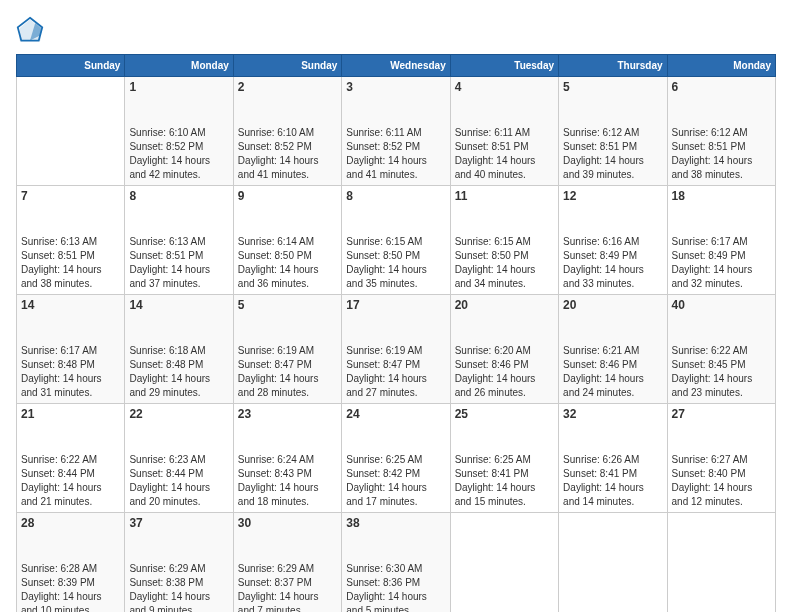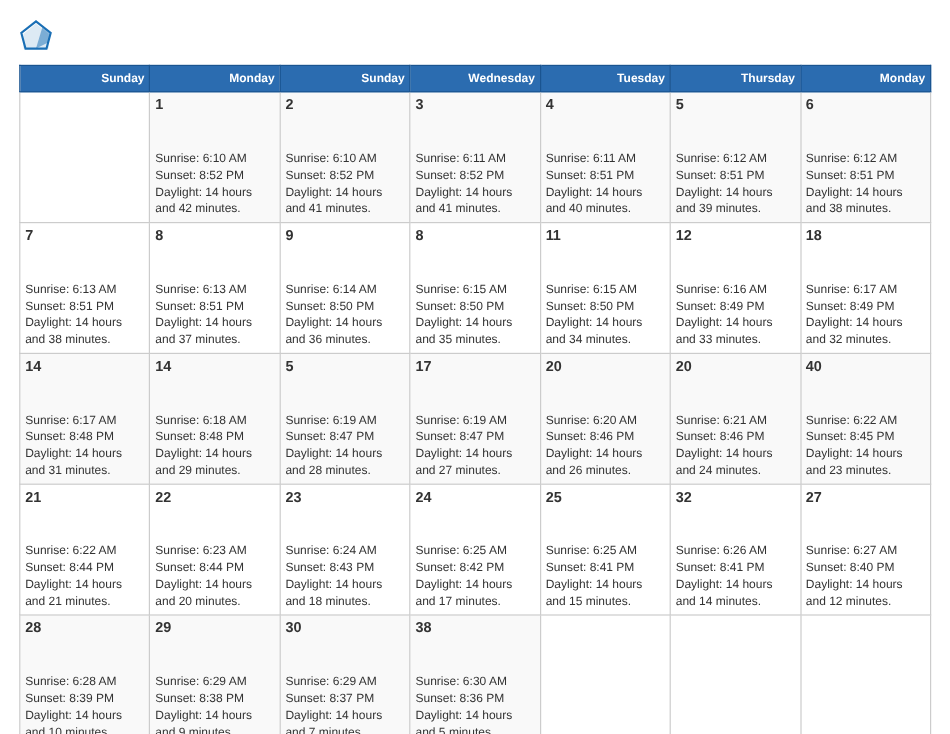--- a/index.html
+++ b/index.html
@@ -252,21 +252,21 @@
             <span class="day-number">27</span>
             <div class="cell-text">Sunrise: 6:27 AM<br>Sunset: 8:40 PM<br>Daylight: 14 hours and 12 minutes.</div>
           </td>
         </tr>
         <tr>
           <td>
             <span class="day-number">28</span>
             <div class="cell-text">Sunrise: 6:28 AM<br>Sunset: 8:39 PM<br>Daylight: 14 hours and 10 minutes.</div>
           </td>
           <td>
-            <span class="day-number">29</span>
+            <span class="day-number">37</span>
             <div class="cell-text">Sunrise: 6:29 AM<br>Sunset: 8:38 PM<br>Daylight: 14 hours and 9 minutes.</div>
           </td>
           <td>
             <span class="day-number">30</span>
             <div class="cell-text">Sunrise: 6:29 AM<br>Sunset: 8:37 PM<br>Daylight: 14 hours and 7 minutes.</div>
           </td>
           <td>
             <span class="day-number">38</span>
             <div class="cell-text">Sunrise: 6:30 AM<br>Sunset: 8:36 PM<br>Daylight: 14 hours and 5 minutes.</div>
           </td>

